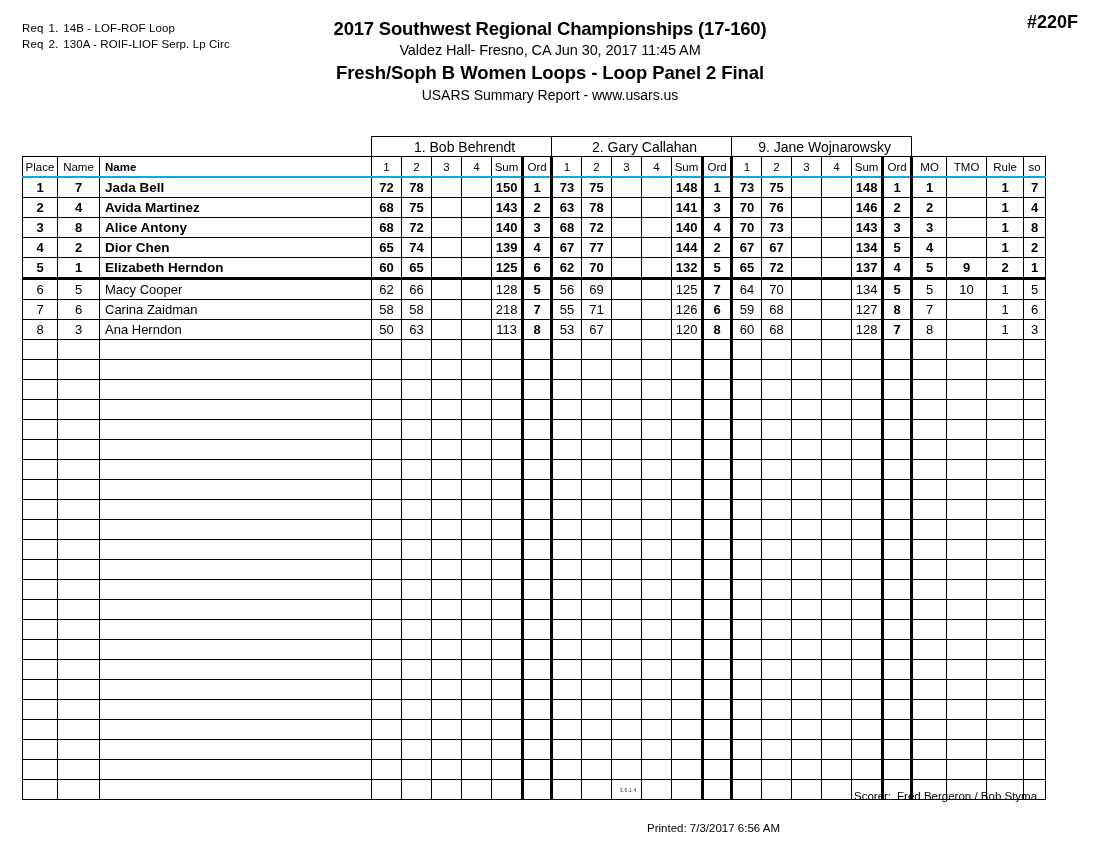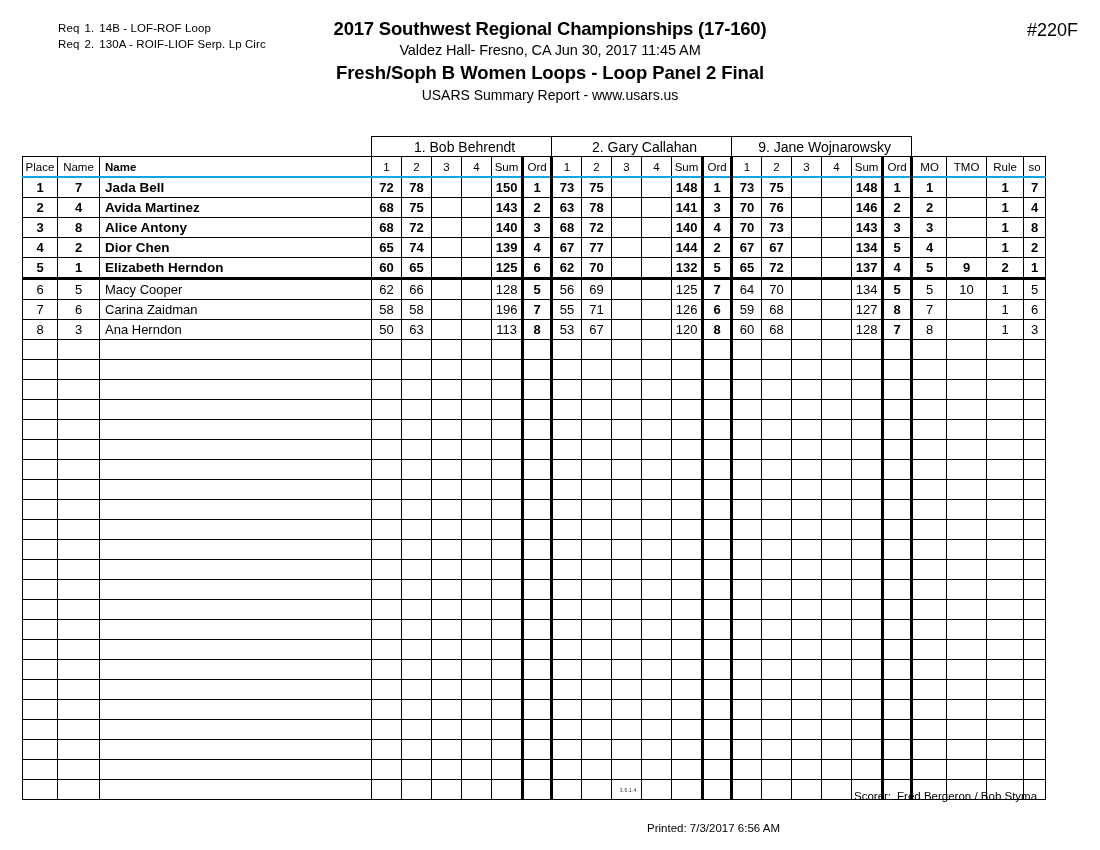--- a/index.html
+++ b/index.html
@@ -18,21 +18,21 @@
 
   
   .req-block {
     position: absolute;
     left: 22px;
     top: 20px;
     font-size: 11.5px;
     line-height: 16px;
     white-space: nowrap;
   }
-  .req-line { letter-spacing: 0.1px; margin-left: 36px; }
+  .req-line { letter-spacing: 0.1px; }
   .req-line .sp { display: inline-block; width: 5px; }
 
   .title-block {
     position: absolute;
     left: 160px;
     right: 160px;
     top: 18px;
     text-align: center;
   }
   .title-main {
@@ -52,23 +52,23 @@
     line-height: 25px;
     letter-spacing: -0.1px;
   }
   .title-report {
     font-size: 14px;
     line-height: 21px;
   }
   .doc-number {
     position: absolute;
     right: 22px;
-    top: 20px;
+    top: 12px;
     font-size: 18px;
-    font-weight: normal;
+    font-weight: bold;
   }
 
   
   .grid {
     position: absolute;
     left: 22px;
     top: 136px;
     width: 1013px;
     border-collapse: collapse;
     table-layout: fixed;
@@ -395,21 +395,21 @@
         <td>5</td>
       </tr>
       <tr class="r">
         <td>7</td>
         <td>6</td>
         <td class="name-col">Carina Zaidman</td>
         <td class="">58</td>
         <td class="">58</td>
         <td class=""></td>
         <td class=""></td>
-        <td class="">196</td>
+        <td class="">218</td>
         <td class="ordcol sep-left sep-right">7</td>
         <td class="">55</td>
         <td class="">71</td>
         <td class=""></td>
         <td class=""></td>
         <td class="">126</td>
         <td class="ordcol sep-left sep-right">6</td>
         <td class="">59</td>
         <td class="">68</td>
         <td class=""></td>

